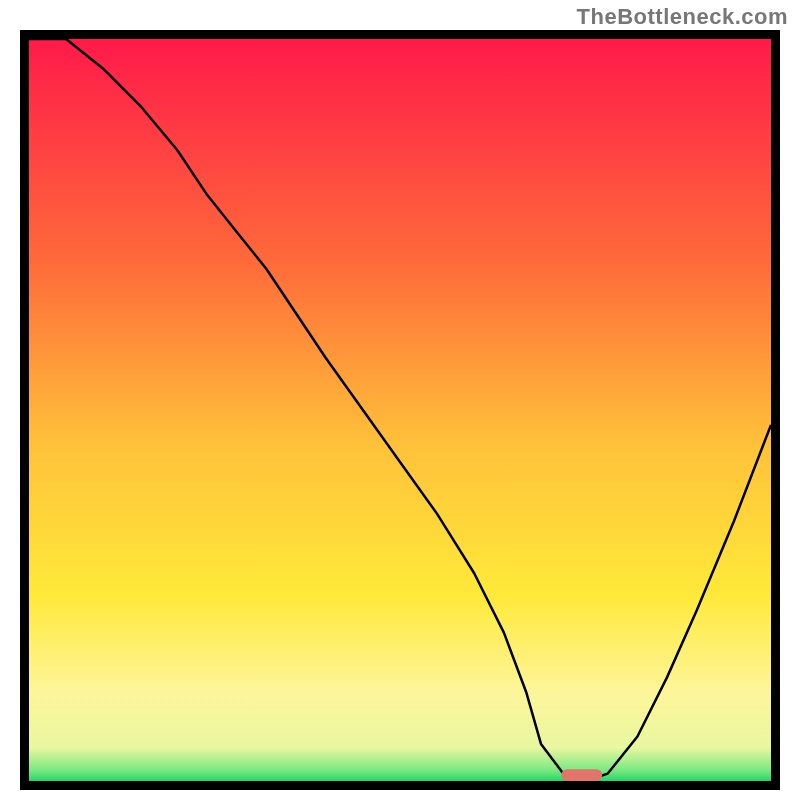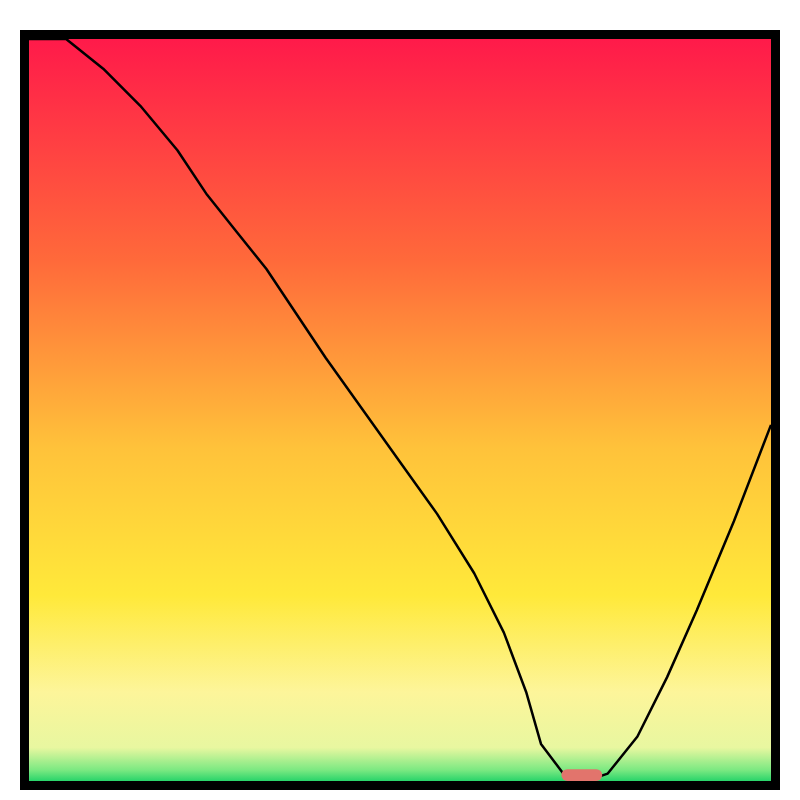--- a/index.html
+++ b/index.html
@@ -47,13 +47,14 @@
         </linearGradient>
     </defs>
 
     <g id="plot-g">
         <rect x="20" y="30" width="760" height="760" fill="#000000"></rect>
         <rect x="29" y="39" width="742" height="742" fill="url(#bg-grad)"></rect>
         <path d="M29.00 39.00 L66.10 39.00 L103.20 68.68 L140.30 105.78 L177.40 150.30 L207.08 194.82 L236.76 231.92 L266.44 269.02 L296.12 313.54 L325.80 358.06 L362.90 410.00 L400.00 461.94 L437.10 513.88 L474.20 573.24 L503.88 632.60 L526.14 691.96 L540.98 743.90 L563.24 773.58 L585.50 781.00 L607.76 773.58 L637.44 736.48 L667.12 677.12 L696.80 610.34 L733.90 521.30 L771.00 424.84" fill="none" stroke="#000000" stroke-width="2.5" stroke-linejoin="round"></path>
         <rect x="561.38" y="769.13" width="40.81" height="11.87" rx="5.94" fill="#e2746c"></rect>
       </g>
   </svg>
+  <div class="watermark">TheBottleneck.com</div>
 </div>
 
 </body></html>

